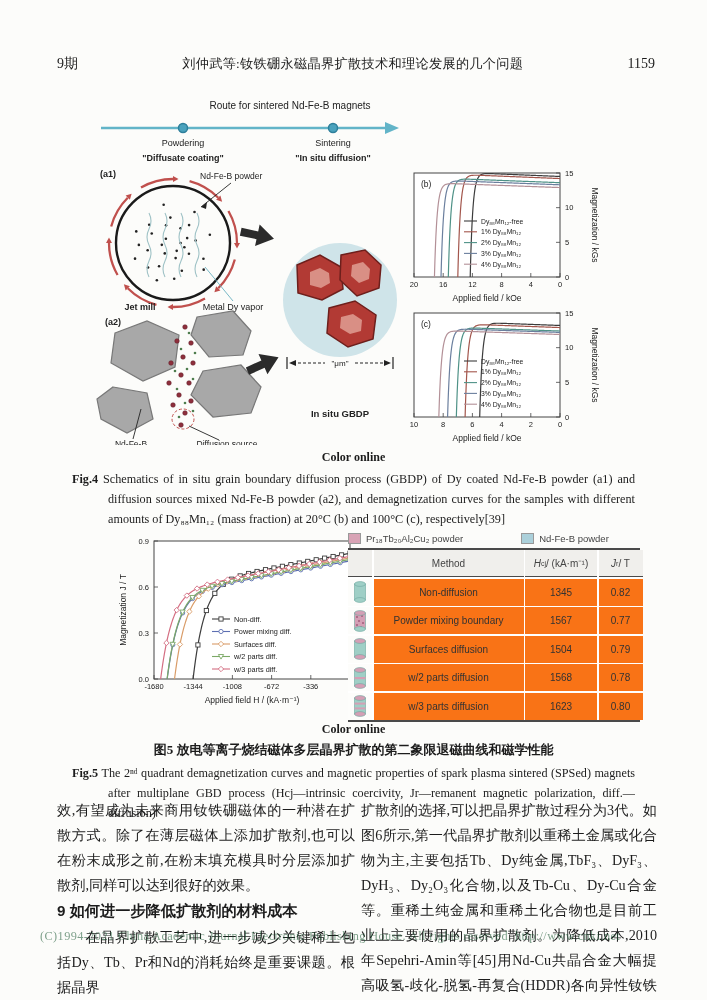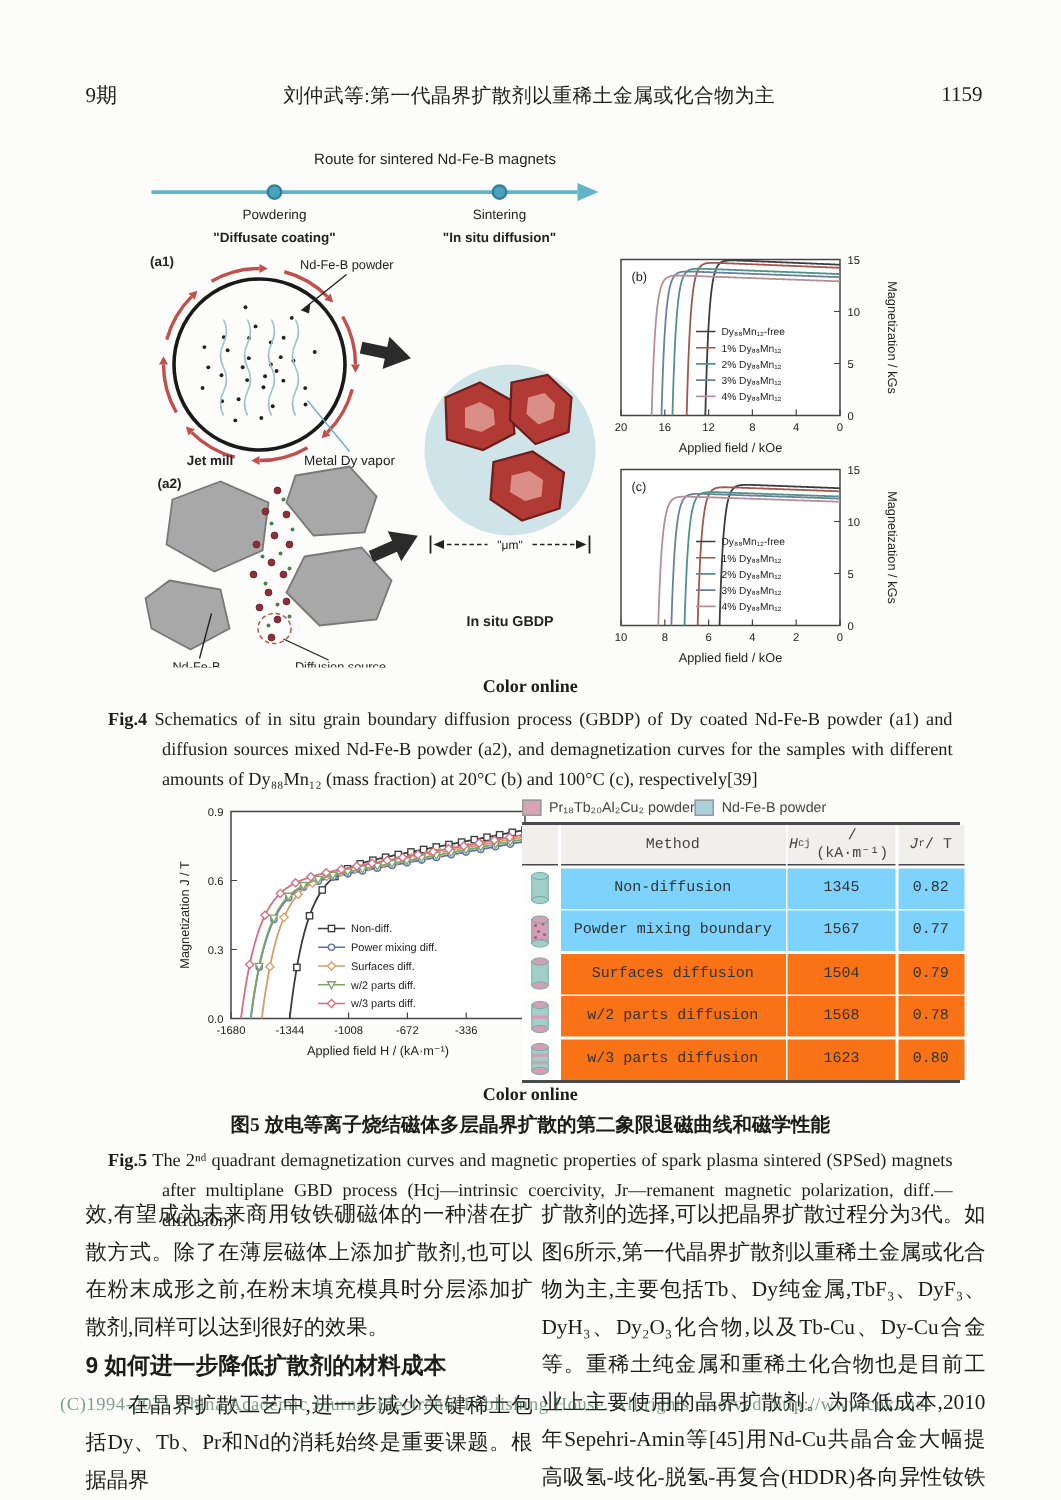--- a/index.html
+++ b/index.html
@@ -10,30 +10,30 @@
   .hdr{top:55px;left:57px;width:598px;display:flex;justify-content:space-between;align-items:center;font-size:14px;}
   .hdr .title{font-size:13.2px;letter-spacing:.3px;}
   
   .colorline{font-weight:bold;font-size:12px;text-align:center;}
   .cap-zh{font-size:13px;text-align:center;margin-top:4px;font-weight:600;}
   .cap-en{font-size:12.2px;line-height:1.62;text-align:justify;margin-top:5px;padding-left:36px;text-indent:-36px;}
   .cap-en b{font-weight:bold;}
   
   svg text{font-family:"Liberation Sans","DejaVu Sans",sans-serif;fill:#222;}
   
-  .tbl-legend{display:flex;font-family:"Liberation Sans","DejaVu Sans",sans-serif;
+  .tbl-legend{display:flex;gap:58px;font-family:"Liberation Sans","DejaVu Sans",sans-serif;
               font-size:9.5px;color:#444;align-items:center;margin-bottom:4px;}
   .tbl-legend .item{display:flex;align-items:center;gap:5px;}
   .swatch{width:11px;height:9px;border:1px solid #999;display:inline-block;}
   .gbdtbl{border-top:2px solid #4a4a4a;border-bottom:2px solid #4a4a4a;background:#fff;
           display:grid;grid-template-columns:24px 150px 72px 44px;gap:1.5px;
-          font-family:Liberation Mono, monospace;font-size:10px;color:#333;}
+          font-family:Liberation Sans, sans-serif;font-size:10px;color:#333;}
   .gbdtbl .cell{display:flex;align-items:center;justify-content:center;text-align:center;padding:2px 1px;}
   .gbdtbl .hd{background:#f0efec;font-size:10px;color:#444;border-bottom:1.5px solid #4a4a4a;height:22px;}
-  .gbdtbl .yellow{background:#7dd3fc;}
+  .gbdtbl .yellow{background:#f97316;}
   .gbdtbl .blue{background:#f97316;}
   .gbdtbl .iconcell{background:#fdfdfb;}
   .gbdtbl i{font-style:italic;}
   .gbdtbl sub{font-size:7px;}
   .rowcell{height:23px;}
   
   .col{font-size:14.2px;line-height:1.76;text-align:justify;}
   .col p{margin:0;}
   .col .indent{text-indent:2em;}
   .sec-head{font-family:"Liberation Sans","DejaVu Sans",sans-serif;font-weight:bold;
@@ -41,21 +41,21 @@
   .watermark{color:#14532d;opacity:.55;font-size:12.3px;letter-spacing:.4px;white-space:nowrap;
              font-family:"Liberation Serif","DejaVu Serif",serif;pointer-events:none;z-index:6;}
 </style>
 </head>
 <body>
 
 <div class="page">
 
   <div class="abs hdr">
     <span>9期</span>
-    <span class="title">刘仲武等:第一代晶界扩散剂以重稀土金属或化合物为主</span>
+    <span class="title">刘仲武等:钕铁硼永磁晶界扩散技术和理论发展的几个问题</span>
     <span>1159</span>
   </div>
 
   <svg class="abs" style="left:85px;top:95px;" width="320" height="350" viewBox="0 0 320 350">
 
     <text x="205" y="14" text-anchor="middle" font-size="10" fill="#58aec4">Route for sintered Nd-Fe-B magnets</text>
     <line x1="16" y1="33" x2="300" y2="33" stroke="#62b4c8" stroke-width="2.5"></line>
     <polygon points="300,27 314,33 300,39" fill="#62b4c8"></polygon>
     <circle cx="98" cy="33" r="4.5" fill="#4aa2bd" stroke="#2e7f9b" stroke-width="1.5"></circle>
     <circle cx="248" cy="33" r="4.5" fill="#4aa2bd" stroke="#2e7f9b" stroke-width="1.5"></circle>

